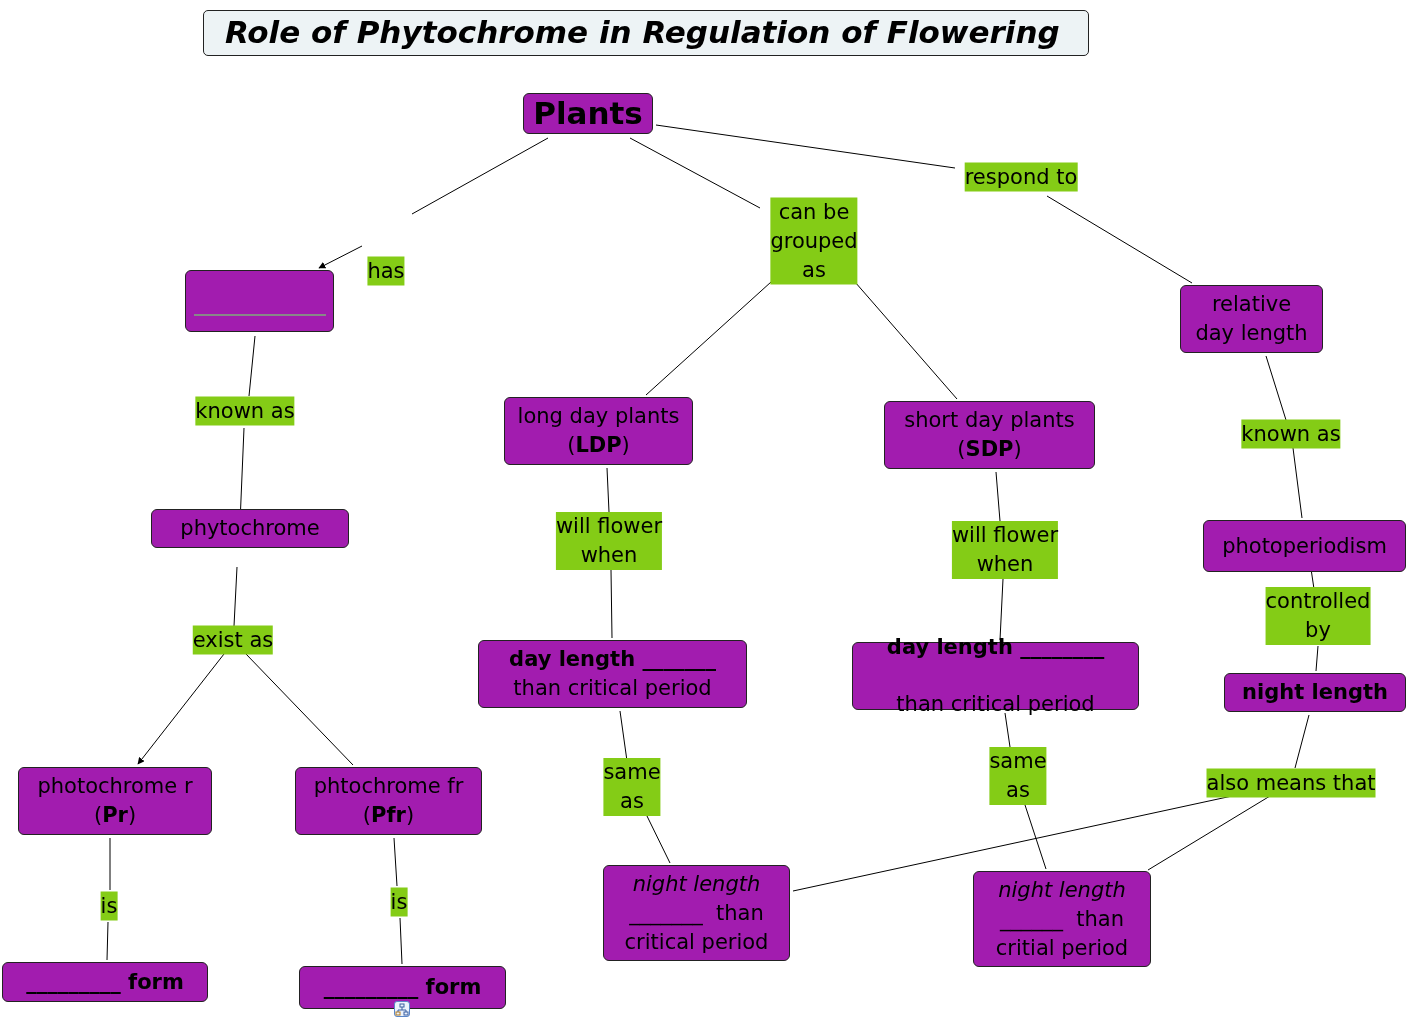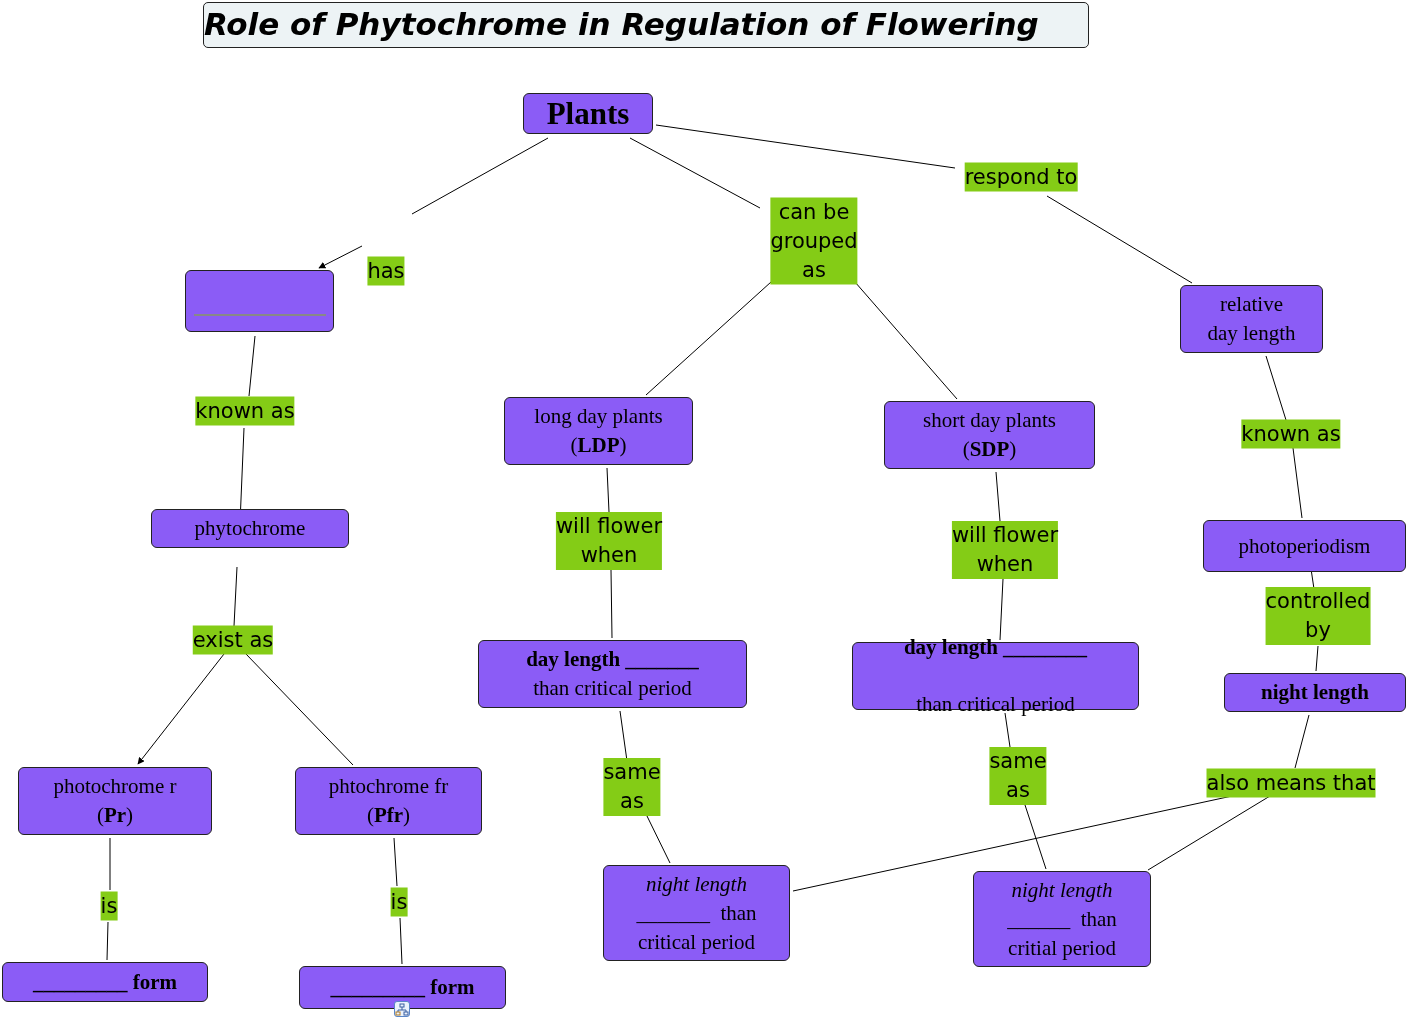--- a/index.html
+++ b/index.html
@@ -1,31 +1,31 @@
 <!DOCTYPE html>
 <html><head>
 <meta charset="utf-8">
 <style>
   html, body { margin: 0; padding: 0; background: #ffffff; }
   body { width: 1408px; height: 1021px; position: relative; overflow: hidden;
          font-family: "DejaVu Sans", sans-serif; color: #000; }
   #links { position: absolute; left: 0; top: 0; width: 1408px; height: 1021px; }
-  .node { position: absolute; box-sizing: border-box; background: #8b5cf6;
+  .node { position: absolute; box-sizing: border-box; background: #a21caf;
           border: 1px solid #222; border-radius: 6px; text-align: center;
           font-size: 21px; line-height: 29px; display: flex; flex-direction: column;
-          justify-content: center; align-items: center; cursor: pointer; font-family: Liberation Serif, serif; }
+          justify-content: center; align-items: center; cursor: pointer; }
   .node span { white-space: pre; }
   .label { position: absolute; font-size: 21px; line-height: 29px; text-align: center;
            background: #84cc16; white-space: pre; transform: translate(-50%, -50%); }
   .b { font-weight: bold; }
   .i { font-style: italic; }
-  #title { position: absolute; left: 203px; top: 2px; width: 886px; height: 46px;
+  #title { position: absolute; left: 203px; top: 10px; width: 886px; height: 46px;
            box-sizing: border-box; border: 1px solid #222; border-radius: 5px;
            background: #edf3f5; font-weight: bold; font-style: italic; font-size: 31px;
-           line-height: 42px; padding-left: 0; }
+           line-height: 42px; padding-left: 21px; }
   #plants { font-size: 31px; font-weight: bold; }
   .blank-line { display: block; width: 132px; height: 0; border-bottom: 2px solid #888; margin-top: 28px; }
   #submap-icon { position: absolute; left: 394px; top: 1001px; width: 16px; height: 16px;
                  box-sizing: border-box; border: 1px solid #5a86c8; border-radius: 3px;
                  background: #eaf2fc; cursor: pointer; }
 </style>
 </head>
 <body>
 
 <svg id="links">

